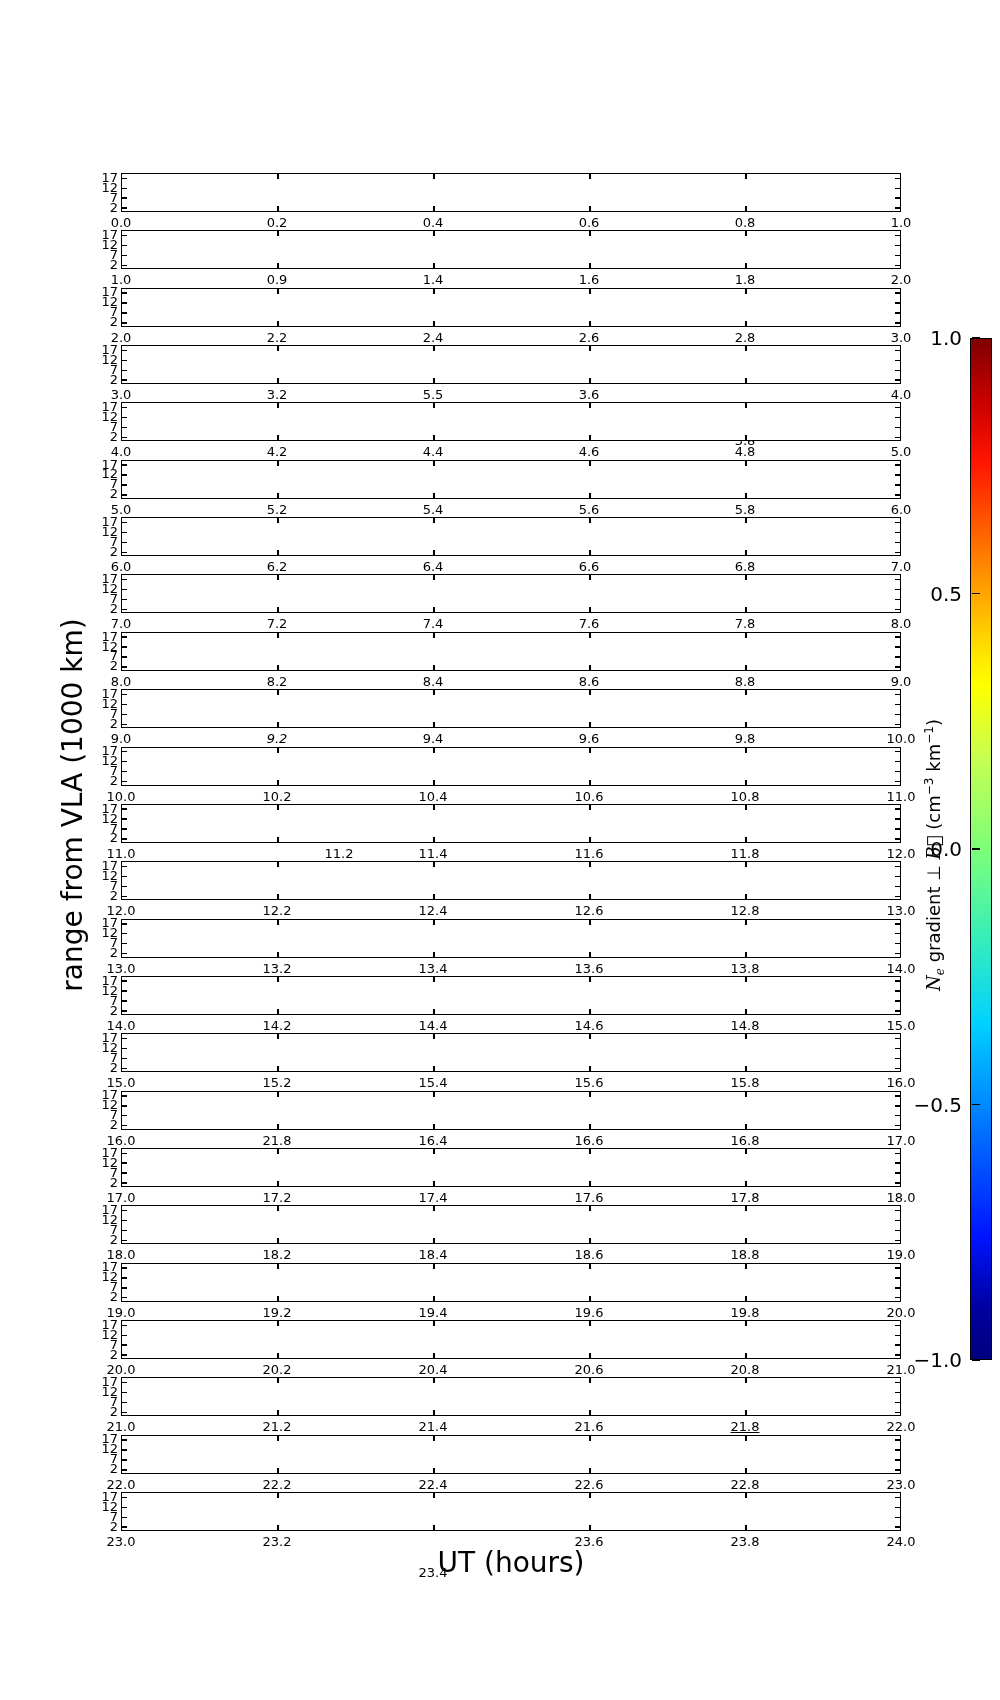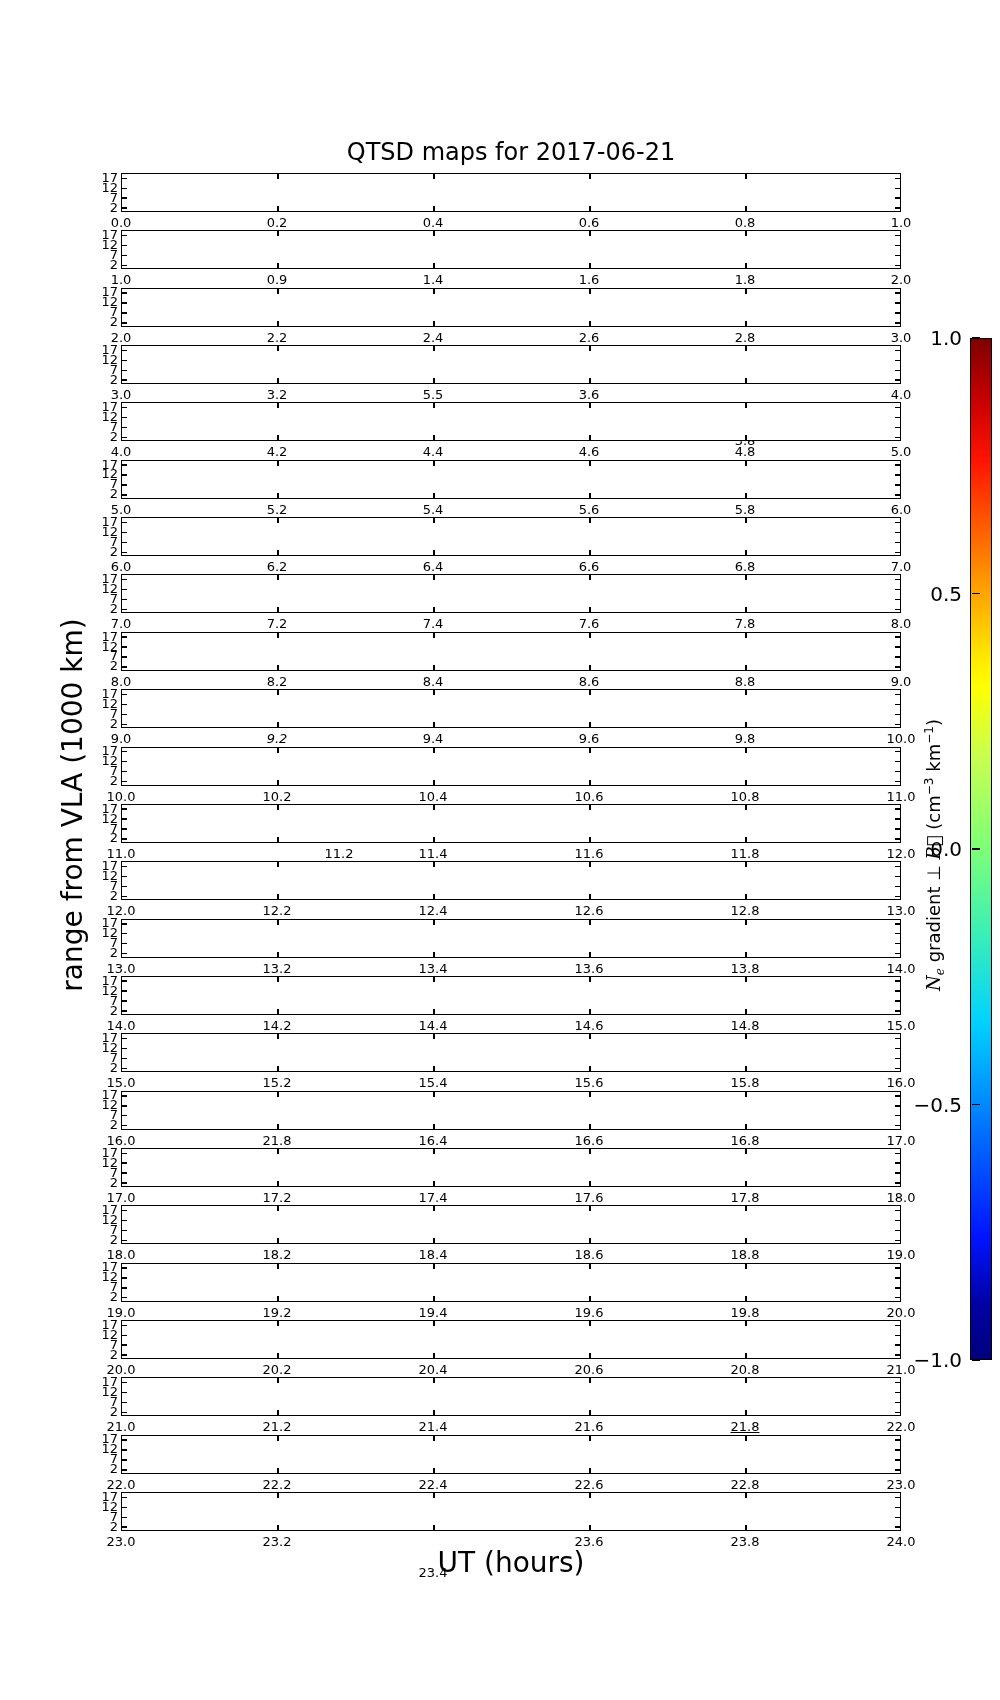--- a/index.html
+++ b/index.html
@@ -53,21 +53,20 @@
   }
   .mi { font-family:"DejaVu Serif", serif; font-style:italic; }
   .msub { font-size:12px; vertical-align:-4px; font-family:"DejaVu Serif", serif; font-style:italic; }
   .msup { font-size:12px; vertical-align:7px; }
 </style>
 </head>
 <body>
 
 <div class="figure">
 
-  <div class="title">QTSD maps for 2017-06-21</div>
 
   <div class="ylabel">range from VLA (1000 km)</div>
 
   <div class="xlabel">UT (hours)</div>
 
   <div id="panels">
       <div class="panel" style="top: 173px;">
         <div class="tick" style="left: 155.3px; top: 0px; width: 1.4px; height: 5px;"></div>
         <div class="tick" style="left: 155.3px; bottom: 0px; width: 1.4px; height: 5px;"></div>
         <div class="tick" style="left: 311.3px; top: 0px; width: 1.4px; height: 5px;"></div>

